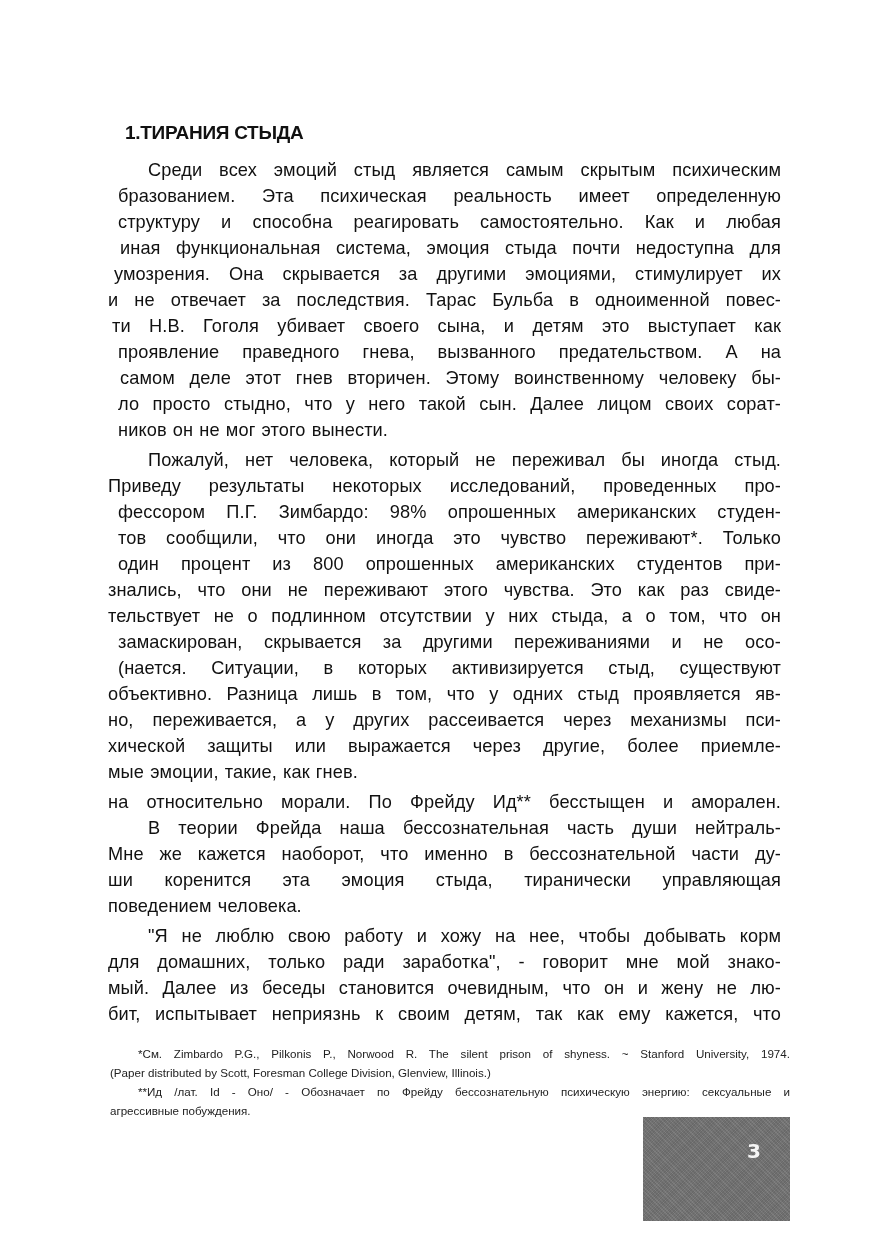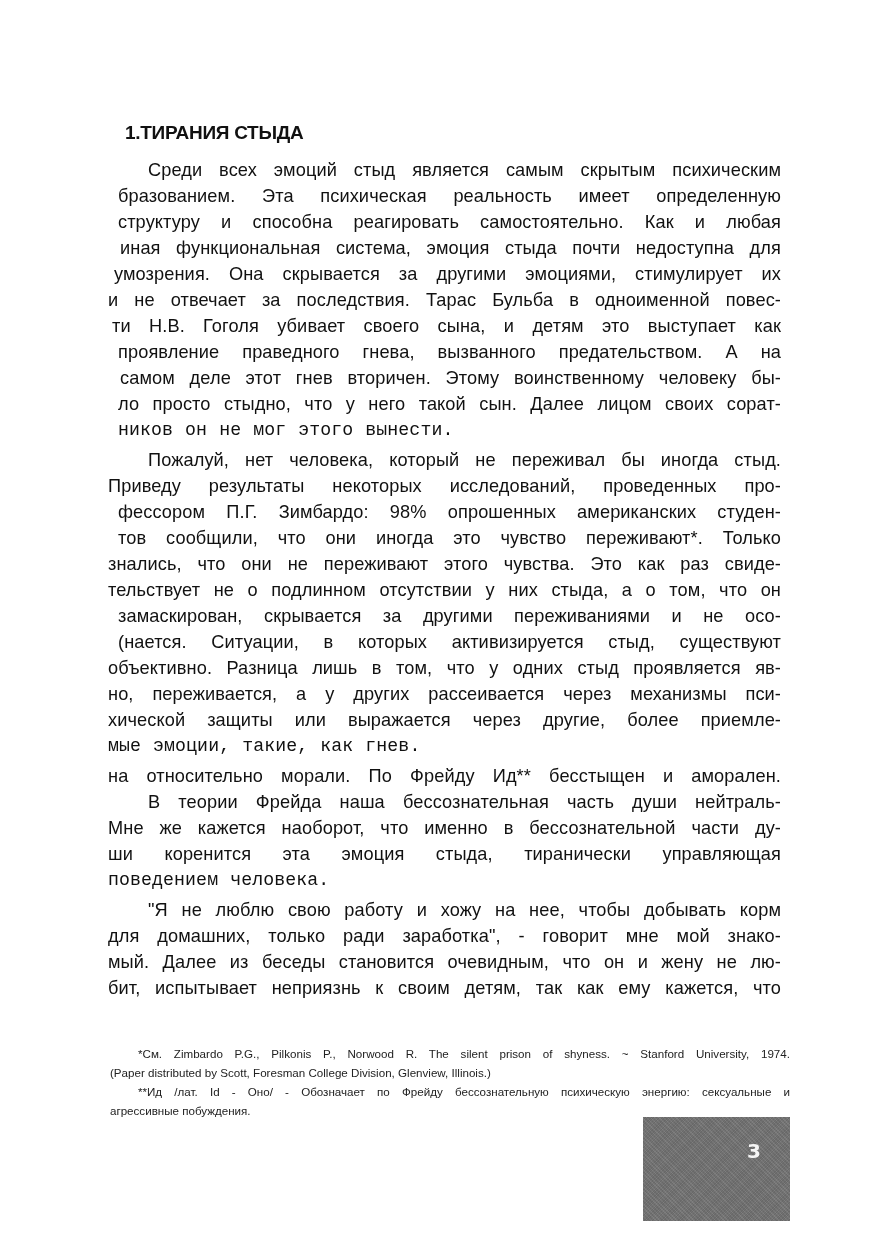--- a/index.html
+++ b/index.html
@@ -47,21 +47,20 @@
       font-size: 18.2px;
       text-align: justify;
       text-align-last: justify;
       white-space: nowrap;
       overflow: visible;
       letter-spacing: 0.1px;
       word-spacing: 1px;
     }
     .line.last {
       text-align-last: left;
-      font-family: Liberation Mono, monospace;
     }
     .line.first {
       padding-left: 40px;
     }
     .ind1 { padding-left: 10px; }
     .ind2 { padding-left: 12px; }
     .ind3 { padding-left: 6px; }
     .ind4 { padding-left: 4px; }
     .footnotes {
       position: absolute;
@@ -123,20 +122,21 @@
       <span class="line ind2">самом деле этот гнев вторичен. Этому воинственному человеку бы-</span>
       <span class="line ind1">ло просто стыдно, что у него такой сын. Далее лицом своих сорат-</span>
       <span class="line ind1 last">ников он не мог этого вынести.</span>
     </div>
 
     <div class="para">
       <span class="line first">Пожалуй, нет человека, который не переживал бы иногда стыд.</span>
       <span class="line">Приведу результаты некоторых исследований, проведенных про-</span>
       <span class="line ind1">фессором П.Г. Зимбардо: 98% опрошенных американских студен-</span>
       <span class="line ind1">тов сообщили, что они иногда это чувство переживают*. Только</span>
+      <span class="line ind1">один процент из 800 опрошенных американских студентов при-</span>
       <span class="line">знались, что они не переживают этого чувства. Это как раз свиде-</span>
       <span class="line">тельствует не о подлинном отсутствии у них стыда, а о том, что он</span>
       <span class="line ind1">замаскирован, скрывается за другими переживаниями и не осо-</span>
       <span class="line ind1">(нается. Ситуации, в которых активизируется стыд, существуют</span>
       <span class="line">объективно. Разница лишь в том, что у одних стыд проявляется яв-</span>
       <span class="line">но, переживается, а у других рассеивается через механизмы пси-</span>
       <span class="line">хической защиты или выражается через другие, более приемле-</span>
       <span class="line last">мые эмоции, такие, как гнев.</span>
     </div>
 

